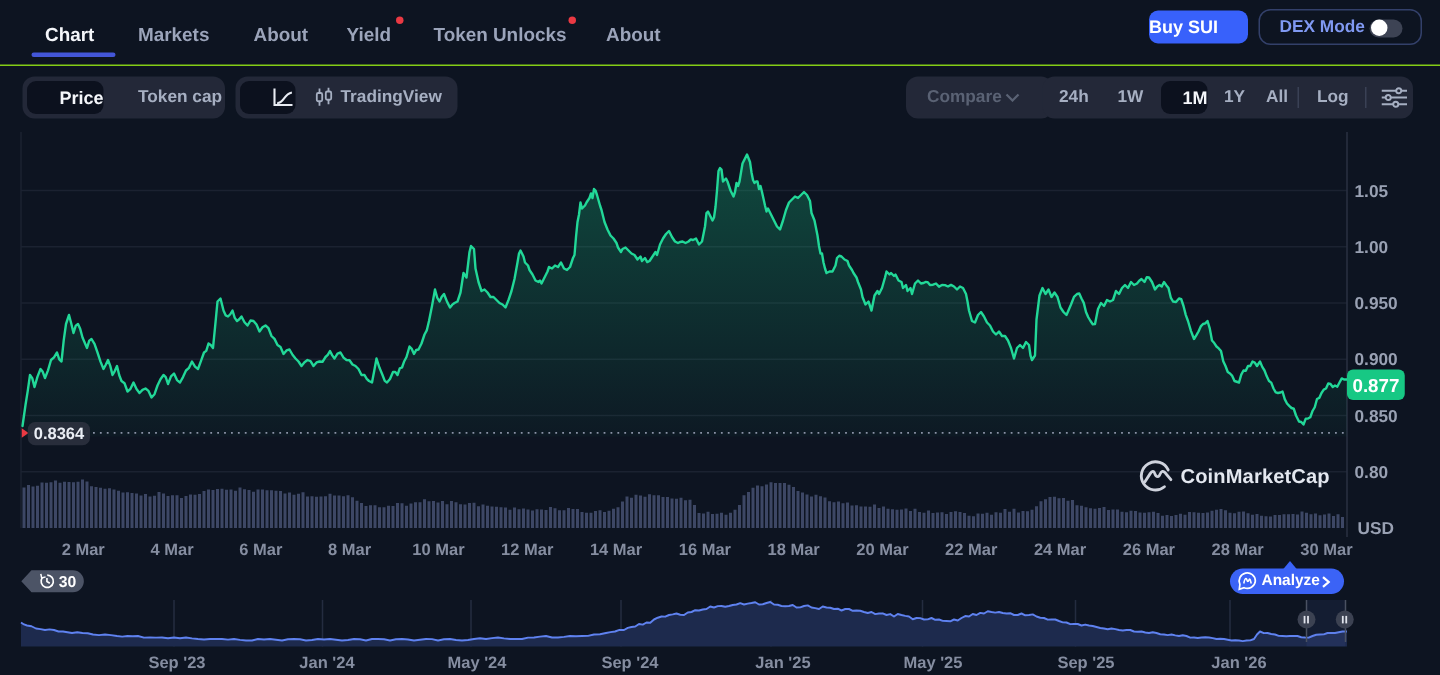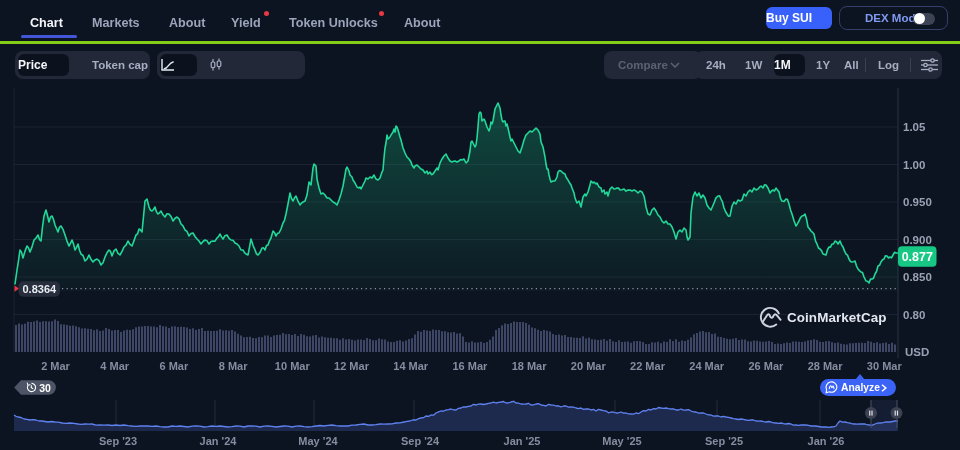--- a/index.html
+++ b/index.html
@@ -1,29 +1,29 @@
 <!DOCTYPE html>
 <html><head><meta charset="utf-8">
 <style>
 *{margin:0;padding:0;box-sizing:border-box}
 html,body{width:960px;height:450px;overflow:hidden;background:#0d1421;font-family:"Liberation Sans",sans-serif;position:relative}
 .abs{position:absolute}
 
-.nav{position:absolute;top:0;left:0;width:960px;height:44px;border-bottom:3px solid #84cc16}
+.nav{position:absolute;top:0;left:0;width:960px;height:44px;border-bottom:1px solid #84cc16}
 .nav .item{position:absolute;top:16px;font-size:12.6px;font-weight:600;color:#9ba4ba;white-space:nowrap}
 .nav .active{color:#f4f6fa;font-weight:700}
 .underline{position:absolute;left:20.5px;top:35px;width:56.5px;height:3.2px;border-radius:2px;background:#4356d8}
 .dot{position:absolute;width:5px;height:5px;border-radius:50%;background:#ea3943;top:11px}
 .buy{position:absolute;left:766px;top:7px;width:66px;height:22px;border-radius:6px;background:#3861fb;color:#fff;font-size:12px;font-weight:700;text-align:left;line-height:22px}
-.dex{position:absolute;left:839px;top:6px;width:109px;height:24px;border-radius:8px;border:1px solid #33406a;color:#8099f2;font-size:11.5px;font-weight:700;line-height:22px;padding-left:25px}
+.dex{position:absolute;left:839px;top:6px;width:109px;height:24px;border-radius:8px;border:1px solid #33406a;color:#8099f2;font-size:11.5px;font-weight:700;line-height:22px;padding-left:13px}
 .track{position:absolute;left:73px;top:5.5px;width:22px;height:12px;border-radius:6px;background:#3d4354}
 .knob{position:absolute;left:0.5px;top:0.5px;width:11px;height:11px;border-radius:50%;background:#fff}
 
 .grp{position:absolute;top:51px;height:28px;border-radius:8px;background:#232838}
-.chip{position:absolute;top:3px;height:22px;border-radius:6px;background:#0c111e;color:#f4f6fa;font-weight:700;font-size:12px;text-align:left;line-height:22px}
+.chip{position:absolute;top:3px;height:22px;border-radius:6px;background:#0c111e;color:#f4f6fa;font-weight:700;font-size:12px;text-align:right;line-height:22px}
 .gtxt{position:absolute;top:0;height:28px;line-height:28px;font-size:11.5px;font-weight:600;color:#a6afc2;white-space:nowrap}
 .dim{color:#5a6274}
 .vdiv{position:absolute;top:7px;width:1px;height:14px;background:#3a4155}
 
 .chip30{position:absolute;left:10px;top:379px;width:47px;height:17px}
 .analyze{position:absolute;left:820px;top:379px;width:76px;height:16.5px;border-radius:8.5px;background:#3b63f6;color:#fff}
 .tail{position:absolute;left:35px;top:-5.5px;width:0;height:0;border-left:5.5px solid transparent;border-right:5.5px solid transparent;border-bottom:6px solid #3b63f6}
 text{font-family:"Liberation Sans",sans-serif}
 .yl{font-size:11.5px;font-weight:700;fill:#99a1b3}
 .xl{font-size:11px;font-weight:600;fill:#858da0}
@@ -145,20 +145,21 @@
   <svg width="14" height="14" viewBox="0 0 14 14" style="position:absolute;left:52px;top:7px">
       <g stroke="#a6afc2" stroke-width="1.2" fill="none">
         <line x1="4" y1="1" x2="4" y2="4"></line>
         <rect x="2.2" y="4" width="3.6" height="5.5" rx="1"></rect>
         <line x1="4" y1="9.5" x2="4" y2="12.5"></line>
         <line x1="10" y1="0.5" x2="10" y2="3"></line>
         <rect x="8.2" y="3" width="3.6" height="5.5" rx="1"></rect>
         <line x1="10" y1="8.5" x2="10" y2="11.5"></line>
       </g>
     </svg>
+  <span class="gtxt" style="left:70px">TradingView</span>
 </div>
 <div class="grp" style="left:604px;width:98px">
   <span class="gtxt dim" style="left:14px">Compare</span>
   <svg width="10" height="6" viewBox="0 0 10 6" style="position:absolute;left:66px;top:11px">
       <path d="M1,1 L5,5 L9,1" stroke="#5a6274" stroke-width="1.5" fill="none"></path>
     </svg>
 </div>
 <div class="grp" style="left:695px;width:247px">
   <span class="gtxt" style="left:11px">24h</span>
   <span class="gtxt" style="left:50px">1W</span>

